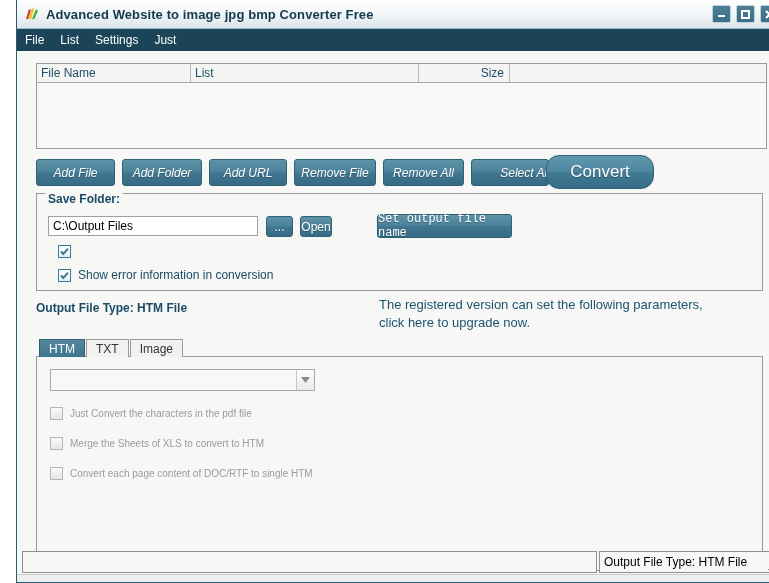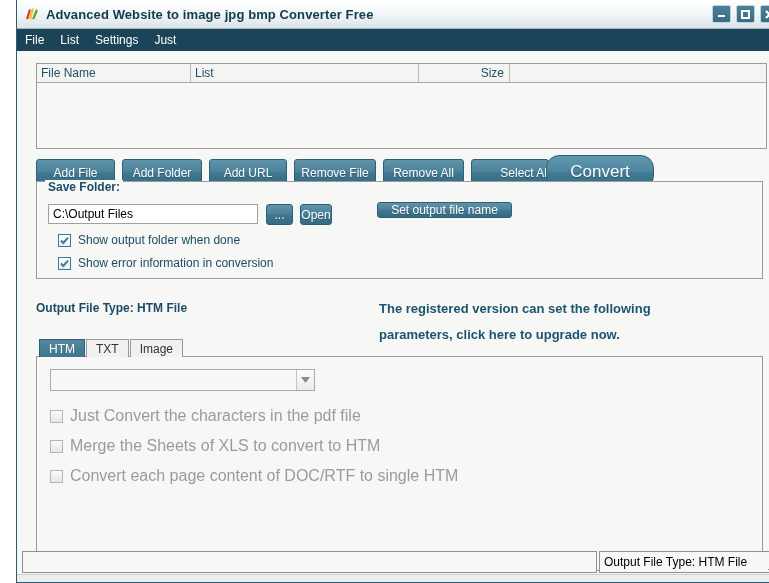--- a/index.html
+++ b/index.html
@@ -142,20 +142,21 @@
     border-radius: 3px;
     color: #ffffff;
     font-size: 12px;
     display: flex;
     align-items: center;
     justify-content: center;
     padding: 0 10px;
     box-sizing: border-box;
     white-space: nowrap;
     text-shadow: 0 1px 0 rgba(0,0,0,0.25);
+    font-style: italic;
   }
   .tbtn.w1 { width: 79px; }
   .tbtn.w2 { width: 80px; }
   .tbtn.w3 { width: 78px; }
   .tbtn.w4 { width: 82px; }
   .tbtn.w5 { width: 81px; }
   .tbtn.w6 { width: 78px; padding-left: 40px; }
   .convert-btn {
     position: absolute;
     left: 529px;
@@ -171,21 +172,21 @@
     align-items: center;
     justify-content: center;
     box-sizing: border-box;
     text-shadow: 0 1px 1px rgba(0,0,0,0.3);
   }
 
   
   .groupbox {
     position: absolute;
     left: 19px;
-    top: 130px;
+    top: 142px;
     width: 727px;
     height: 98px;
     border: 1px solid #9a9a9a;
     background: #f7f7f5;
     box-sizing: border-box;
   }
   .group-title {
     position: absolute;
     left: 8px;
     top: -2px;
@@ -221,21 +222,21 @@
     font-size: 12px;
     display: flex;
     align-items: center;
     justify-content: center;
     box-sizing: border-box;
     text-shadow: 0 1px 0 rgba(0,0,0,0.25);
   }
   .btn-dots { left: 229px; top: 22px; width: 27px; }
   .btn-open { left: 263px; top: 22px; width: 32px; }
   .btn-setname {
-    left: 340px; top: 20px; width: 135px; height: 16px;
+    left: 340px; top: 20px; width: 135px; height: 24px; font-family: Liberation Mono, monospace;
   }
   .chk-row {
     position: absolute;
     display: flex;
     align-items: center;
     font-size: 12px;
     color: #1b4b66;
   }
   .chk-row.r1 { left: 21px; top: 51px; }
   .chk-row.r2 { left: 21px; top: 74px; }
@@ -262,23 +263,23 @@
     font-size: 12px;
     font-weight: bold;
     color: #1b4b66;
   }
   .upgrade-msg {
     position: absolute;
     left: 362px;
     top: 245px;
     width: 330px;
     font-size: 13px;
-    font-weight: bold;
+    font-weight: normal;
     color: #1c5470;
-    line-height: 26px;
+    line-height: 18px;
   }
 
   
   .tabstrip {
     position: absolute;
     left: 22px;
     top: 288px;
     display: flex;
     align-items: flex-end;
     z-index: 3;
@@ -339,21 +340,21 @@
     display: flex;
     align-items: center;
     justify-content: center;
     box-sizing: border-box;
   }
   .opt-row {
     position: absolute;
     left: 13px;
     display: flex;
     align-items: center;
-    font-size: 16px;
+    font-size: 10px;
     color: #9b9b9b;
   }
   .opt-row.o0 { top: 50px; }
   .opt-row.o1 { top: 80px; }
   .opt-row.o2 { top: 110px; }
   .opt-row.o3 { top: 140px; }
 
   
   .statusbar {
     position: absolute;
@@ -465,21 +466,20 @@
       <div class="mini-btn btn-dots">...</div>
       <div class="mini-btn btn-open">Open</div>
       <div class="mini-btn btn-setname">Set output file name</div>
 
       <div class="chk-row r1">
         <span class="chkbox">
           <svg width="11" height="11" viewBox="0 0 11 11">
               <path d="M2 5.5 L4.3 8 L9 2.6" stroke="#3d7a93" stroke-width="2" fill="none"></path>
             </svg>
         </span>
-        <span>Show output folder when done</span>
       </div>
       <div class="chk-row r2">
         <span class="chkbox">
           <svg width="11" height="11" viewBox="0 0 11 11">
               <path d="M2 5.5 L4.3 8 L9 2.6" stroke="#3d7a93" stroke-width="2" fill="none"></path>
             </svg>
         </span>
         <span>Show error information in conversion</span>
       </div>
     </div>

